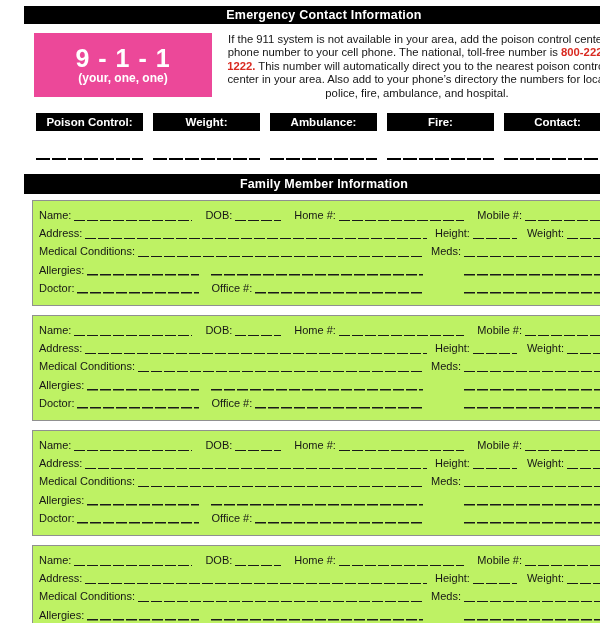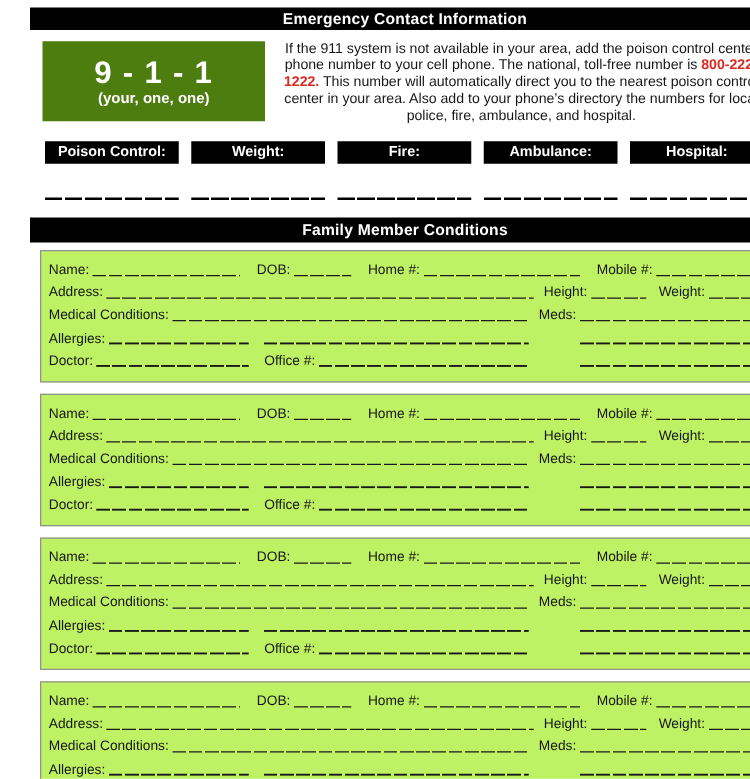--- a/index.html
+++ b/index.html
@@ -78,55 +78,55 @@
 </head>
 <body>
 
 <div class="page">
 
   <div class="bar top">
     <span>Emergency Contact Information</span>
   </div>
 
   <div class="info-row">
-    <div class="badge" style="background: #4d7c0f;">
+    <div class="badge" style="background: #ec4899;">
       <div class="badge-number">9 - 1 - 1</div>
       <div class="badge-words">(your, one, one)</div>
     </div>
     <div class="intro-text"><span>If the 911 system is not available in your area, add the poison control center phone number to your cell phone. The national, toll-free number is </span><span class="phone-red" style="color: rgb(217, 42, 33);">800-222-1222.</span><span> This number will automatically direct you to the nearest poison control center in your area. Also add to your phone’s directory the numbers for local police, fire, ambulance, and hospital.</span></div>
   </div>
 
   <div class="contacts-row">
     <div class="contact-box">
         <span>Poison Control:</span>
       </div>
     <div class="contact-box">
         <span>Weight:</span>
       </div>
     <div class="contact-box">
+        <span>Ambulance:</span>
+      </div>
+    <div class="contact-box">
         <span>Fire:</span>
       </div>
     <div class="contact-box">
-        <span>Ambulance:</span>
-      </div>
-    <div class="contact-box">
-        <span>Hospital:</span>
+        <span>Contact:</span>
       </div>
   </div>
 
   <div class="contact-lines">
     <div class="contact-line"></div>
     <div class="contact-line"></div>
     <div class="contact-line"></div>
     <div class="contact-line"></div>
     <div class="contact-line"></div>
   </div>
 
   <div class="bar family">
-    <span>Family Member Conditions</span>
+    <span>Family Member Information</span>
   </div>
 
   <div class="members">
   <div class="member">
     <div class="frow">
       <span class="lbl">Name:</span>
       <span class="fline w118 mr"></span>
       <span class="lbl">DOB:</span>
       <span class="fline w46 mr"></span>
       <span class="lbl">Home #:</span>

